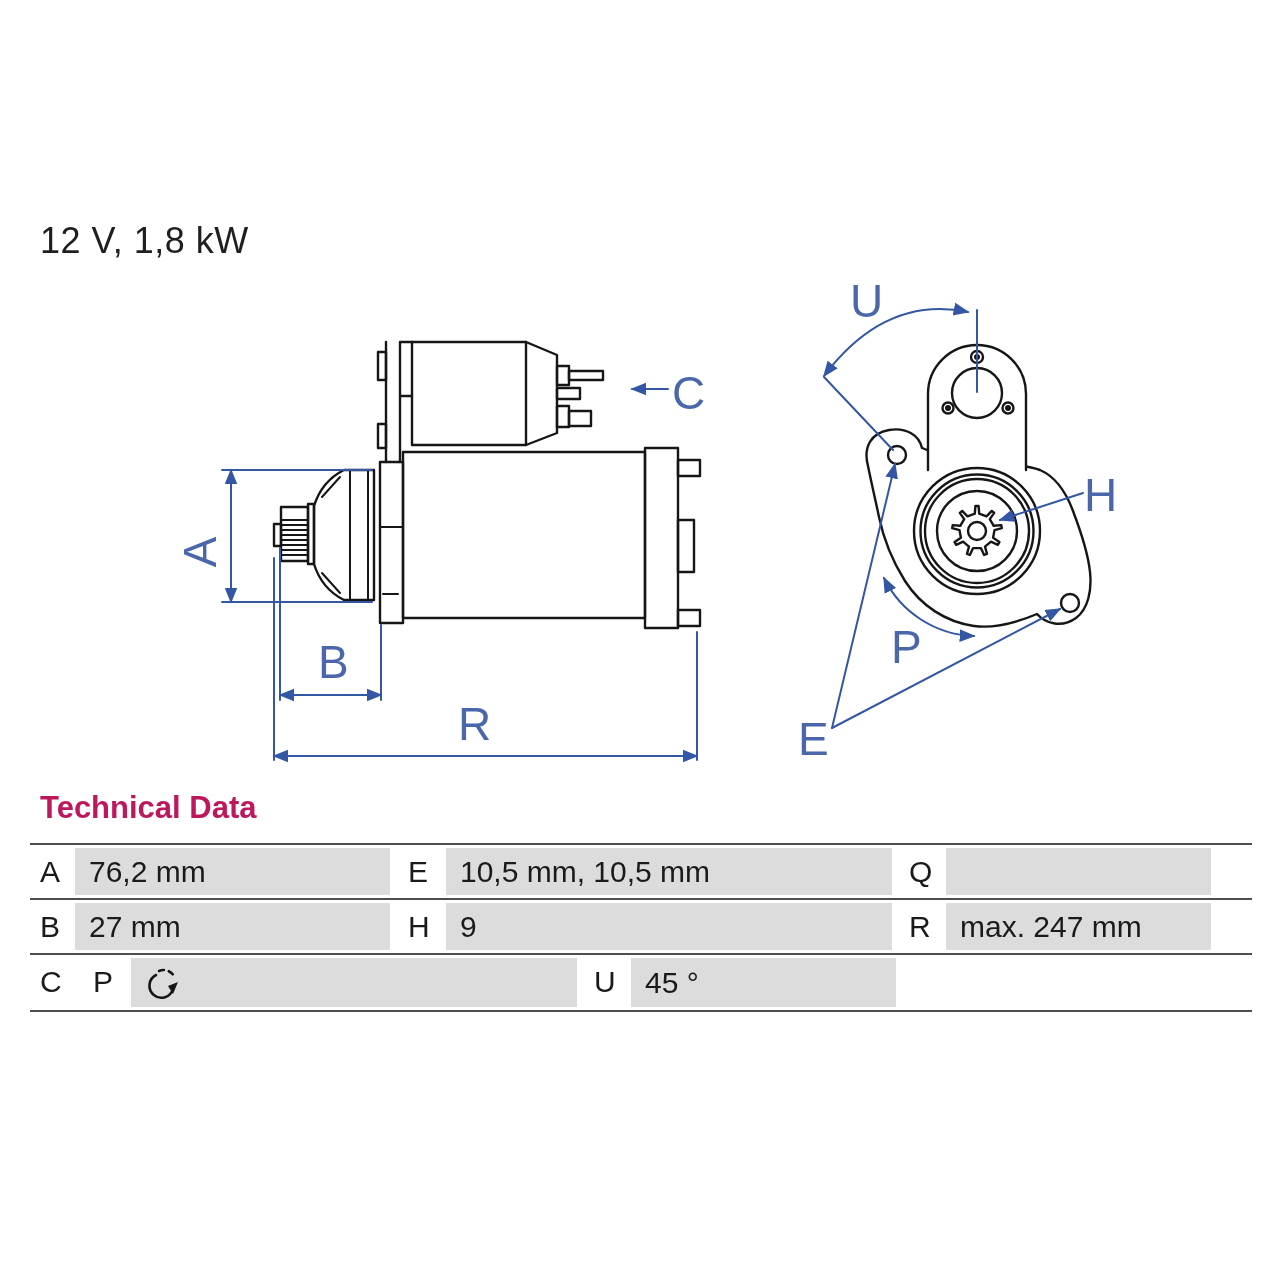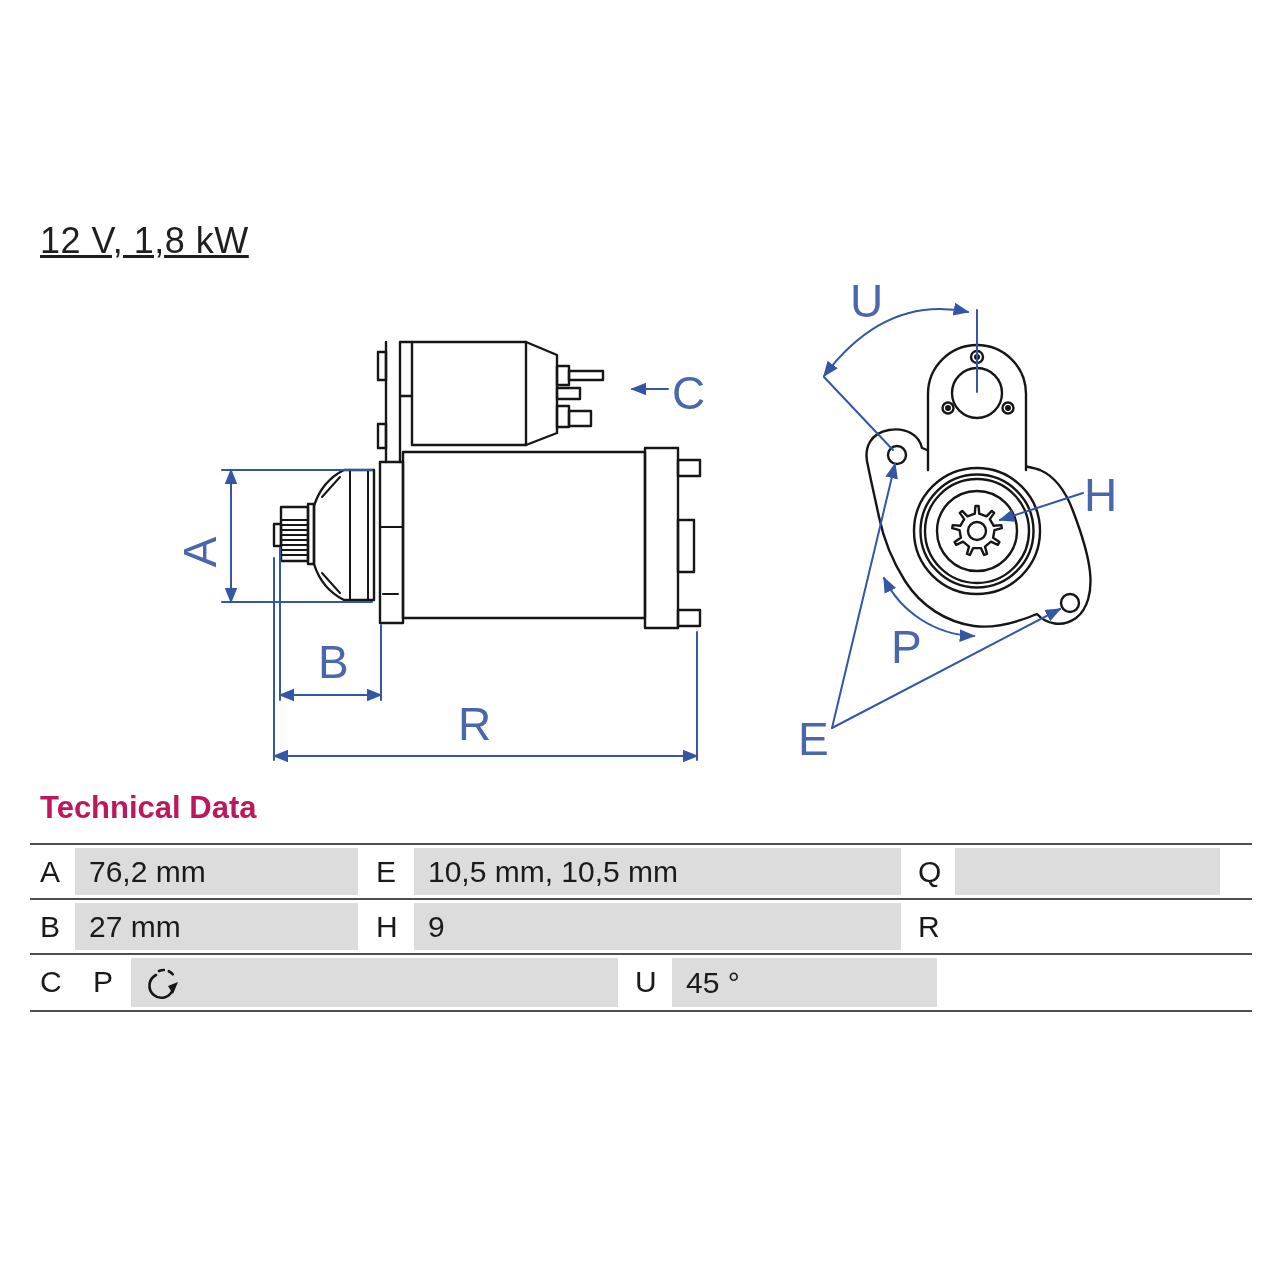--- a/index.html
+++ b/index.html
@@ -2,40 +2,40 @@
 <html><head>
 <meta charset="utf-8">
 <style>
   html,body{margin:0;padding:0}
   body{
     width:1280px;height:1280px;position:relative;background:#ffffff;
     font-family:"Liberation Sans",sans-serif;color:#1a1a1a;overflow:hidden;
   }
   .title{
     position:absolute;left:40px;top:220px;font-size:36px;font-weight:400;
-    letter-spacing:.5px;color:#1f1f1f;text-decoration:underline;
+    letter-spacing:.5px;color:#1f1f1f;
   }
   .drawing{position:absolute;left:0;top:255px;width:1280px;height:530px}
   .dim-label{font-family:"Liberation Sans",sans-serif;font-weight:300;fill:#4a67ab}
   .section-heading{
     position:absolute;left:40px;top:790px;font-size:31px;font-weight:700;color:#be185d;
   }
   .dtable{
     position:absolute;left:30px;top:843px;width:1222px;
     border-top:2px solid #4e4e4e;border-bottom:2px solid #4e4e4e;background:#ffffff;
   }
   .trow{display:flex;height:55px;box-sizing:border-box;padding:3px 0;border-bottom:2px solid #4e4e4e}
   .trow:last-child{border-bottom:none}
   .cell{font-size:30px;line-height:47px;white-space:nowrap;box-sizing:border-box;overflow:hidden}
   .key{background:#ffffff;color:#1a1a1a}
   .val{background:#dcdcdc;color:#1a1a1a;padding-left:14px;display:flex;align-items:center}
   .k1{width:45px;padding-left:10px}
-  .v1{width:283px}
+  .v1{width:315px}
   .k2{width:56px;padding-left:18px}
-  .v2{width:487px}
+  .v2{width:446px}
   .k3{width:54px;padding-left:17px}
   .v3{width:265px}
   .rot-icon{display:inline-block;margin-right:6px}
 </style>
 </head>
 <body>
 
 <div class="title">12 V, 1,8 kW</div>
 
 <svg class="drawing" viewBox="0 255 1280 530">
@@ -169,20 +169,23 @@
   <div class="trow">
     <div class="cell key k1">B</div>
     <div class="cell val v1">
         <span>27 mm</span>
       </div>
     <div class="cell key k2">H</div>
     <div class="cell val v2">
         <span>9</span>
       </div>
     <div class="cell key k3">R</div>
+    <div class="cell val v3">
+        <span>max. 247 mm</span>
+      </div>
   </div>
   <div class="trow">
     <div class="cell key k1">C</div>
     <div class="cell key k2">P</div>
     <div class="cell val v2">
       <svg class="rot-icon" width="38" height="40" viewBox="0 0 38 40">
         <g fill="none" stroke="#161616" stroke-width="2.6" stroke-linecap="round">
           <path d="M11 12 A12 12 0 1 0 28 26"></path>
           <path d="M14 8 A12 12 0 0 1 29 13" stroke-dasharray="5 5"></path>
         </g>

